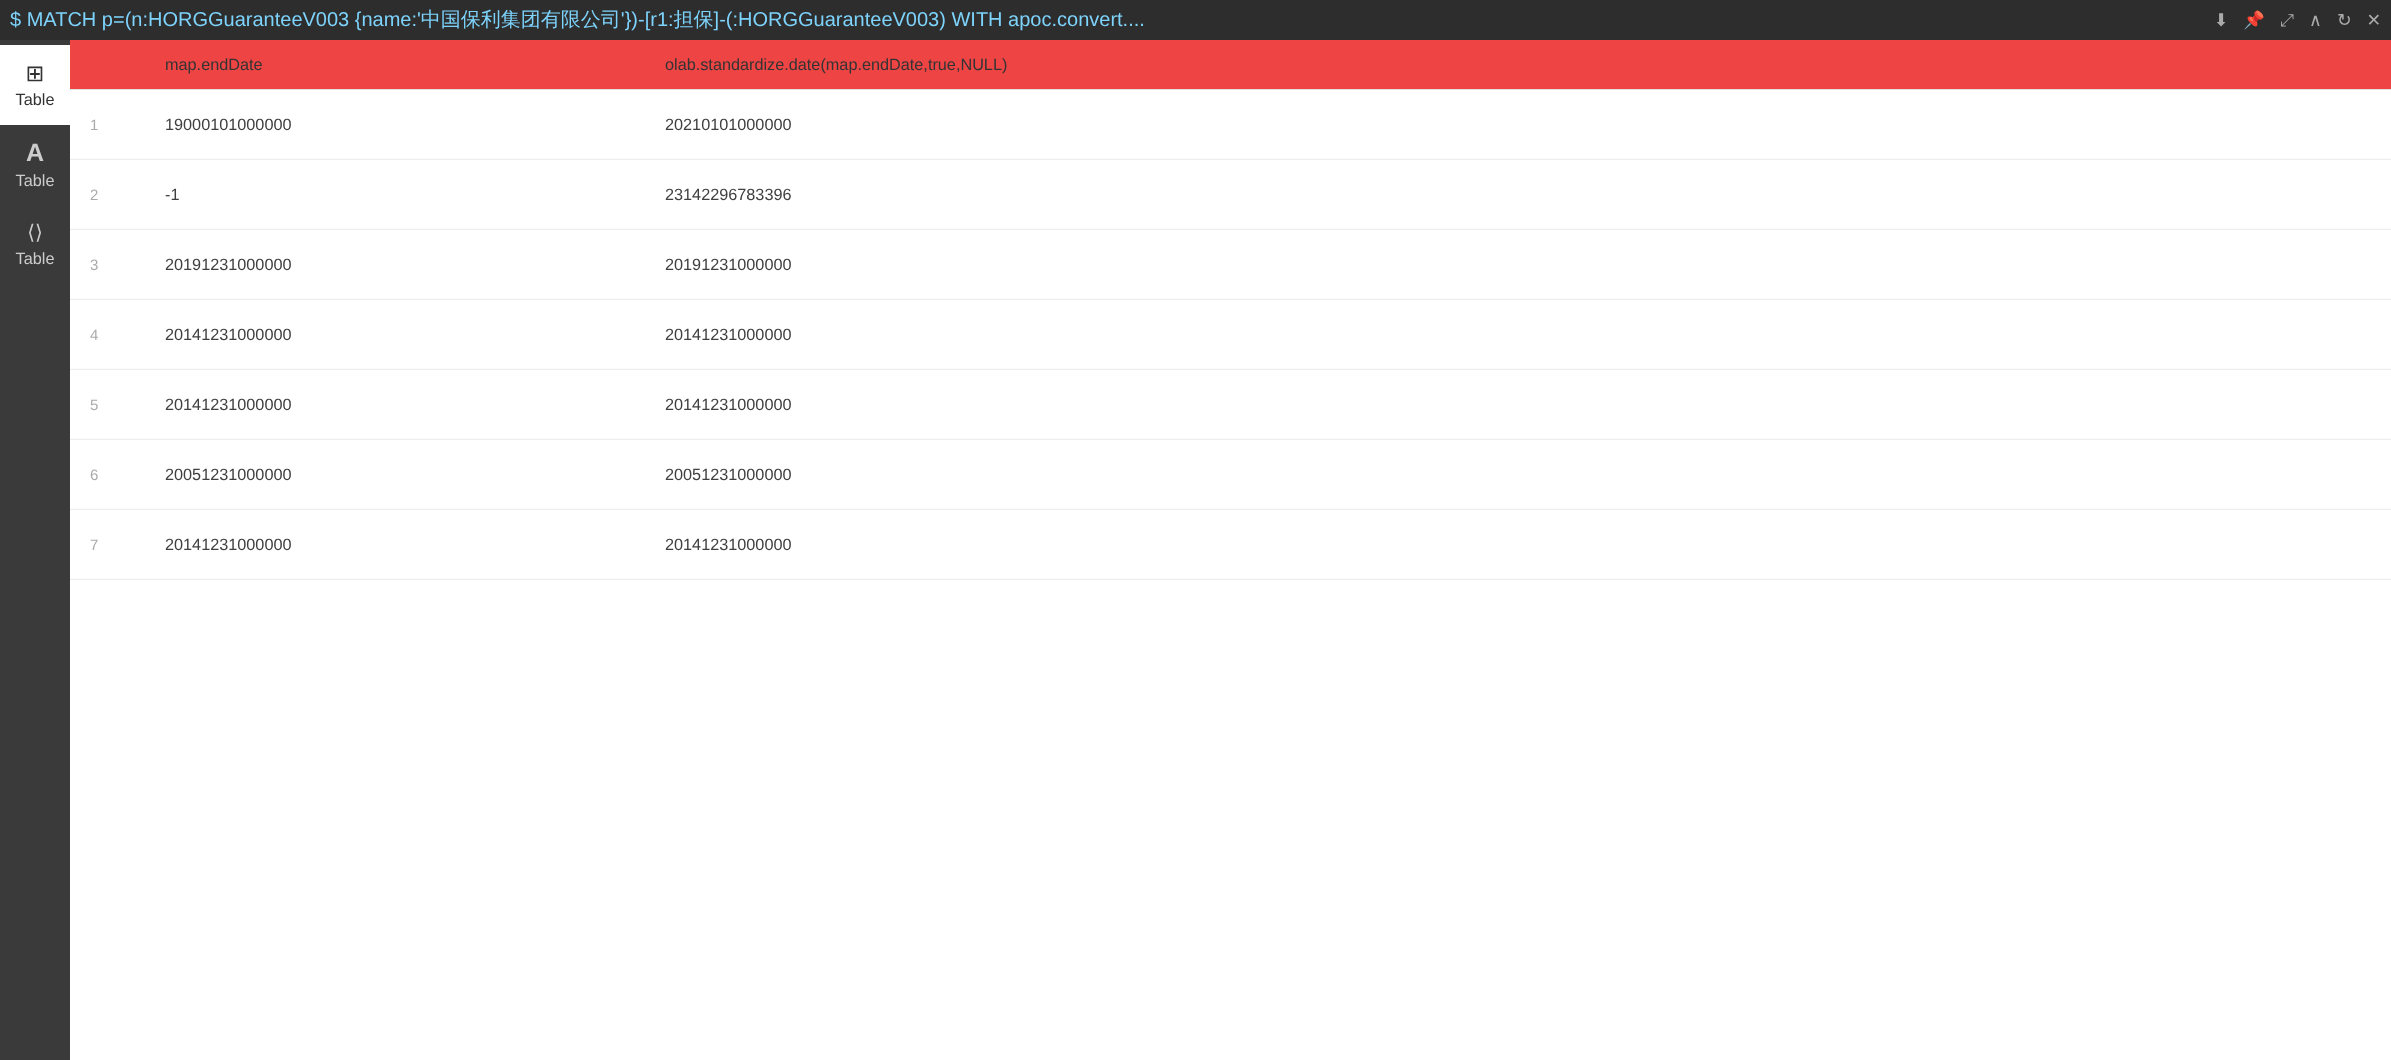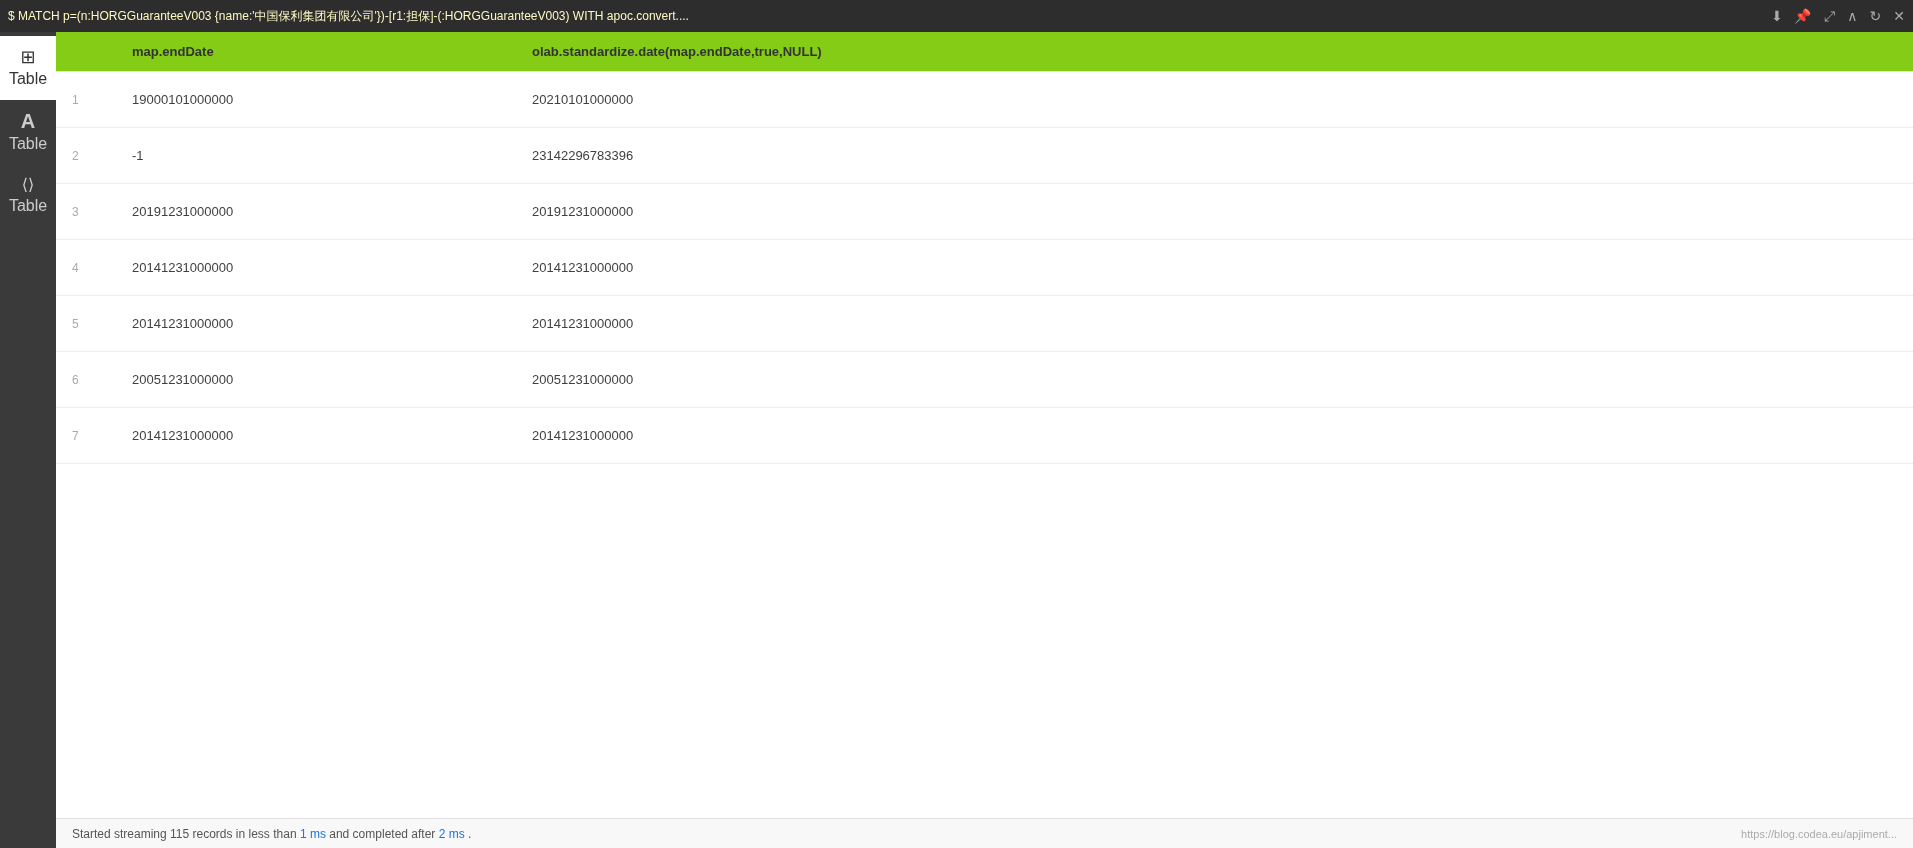--- a/index.html
+++ b/index.html
@@ -25,22 +25,22 @@
       align-items: center;
       justify-content: space-between;
       background: #2d2d2d;
       color: #cccccc;
       height: 32px;
       padding: 0 8px;
       flex-shrink: 0;
     }
 
     .title-bar-query {
-      font-size: 12px;
-      color: #fef9c3;
+      font-size: 16px;
+      color: #7dd3fc;
       white-space: nowrap;
       overflow: hidden;
       text-overflow: ellipsis;
       max-width: 1200px;
       text-align: right;
     }
 
     .title-bar-controls {
       display: flex;
       align-items: center;
@@ -89,21 +89,21 @@
       background: #ffffff;
       color: #333333;
     }
 
     .sidebar-item .icon {
       font-size: 18px;
       line-height: 1;
     }
 
     .sidebar-item .label {
-      font-size: 16px;
+      font-size: 13px;
     }
 
     
     .content {
       flex: 1;
       display: flex;
       flex-direction: column;
       overflow: hidden;
       background: #ffffff;
     }
@@ -120,24 +120,24 @@
       border-collapse: collapse;
     }
 
     thead tr {
       border-bottom: 1px solid #e0e0e0;
     }
 
     thead th {
       text-align: left;
       padding: 12px 16px;
-      font-weight: 700;
+      font-weight: 400;
       font-size: 13px;
       color: #333333;
-      background: #84cc16;
+      background: #ef4444;
       position: sticky;
       top: 0;
       z-index: 1;
       margin-top: 34px;
     }
 
     thead th:first-child {
       width: 60px;
       color: transparent;
     }
@@ -265,24 +265,14 @@
     </tr>
             <tr>
       <td class="row-num">7</td>
       <td>20141231000000</td>
       <td>20141231000000</td>
     </tr>
           </tbody>
       </table>
     </div>
 
-    <div class="status-bar">
-      <div>
-        <span>Started streaming 115 records in less than </span>
-        <a class="status-link">1 ms</a>
-        <span> and completed after </span>
-        <a class="status-link">2 ms</a>
-        <span>.</span>
-      </div>
-      <span class="status-url">https://blog.codea.eu/apjiment...</span>
-    </div>
   </div>
 </div>
 
 </body></html>

